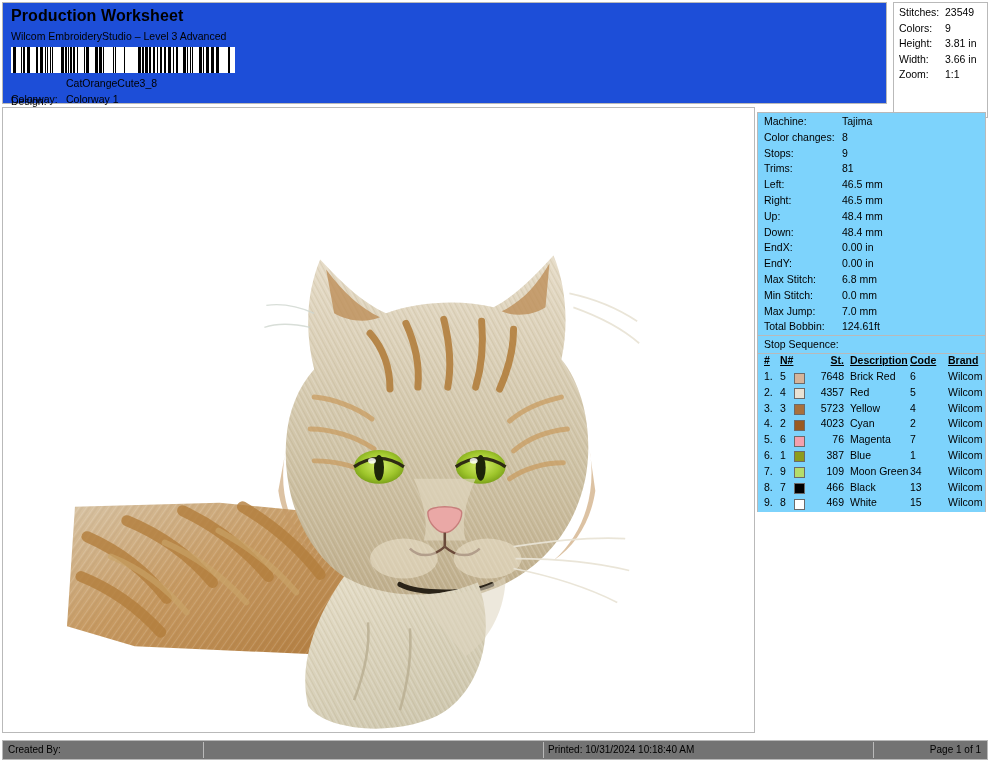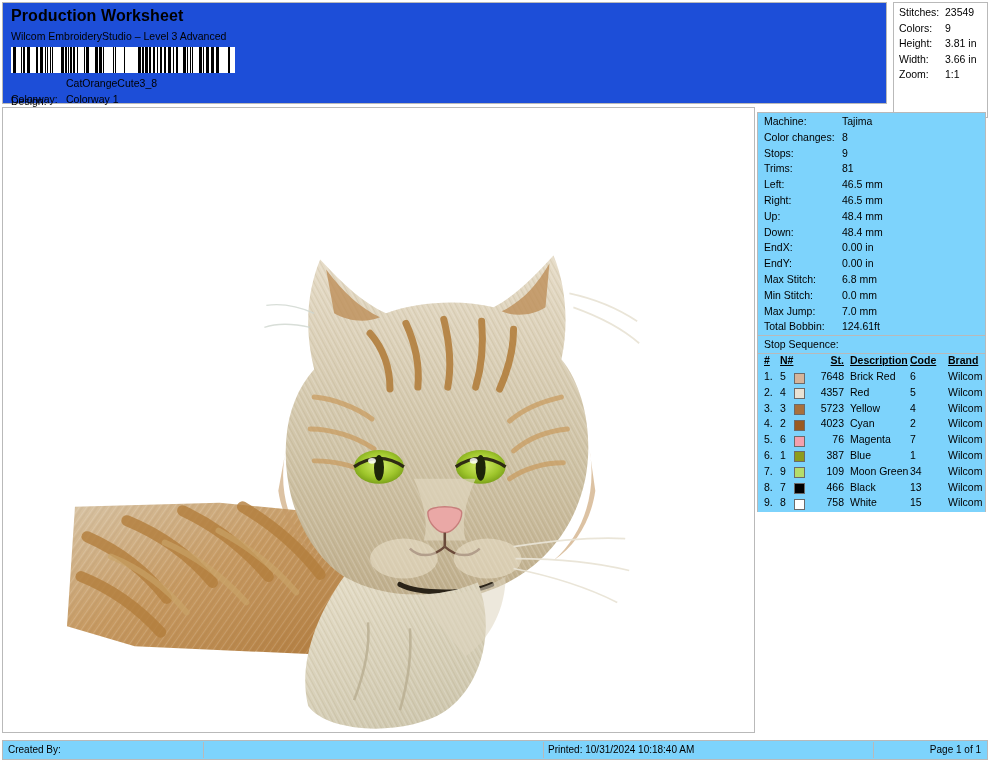--- a/index.html
+++ b/index.html
@@ -88,21 +88,21 @@
   .seq-head .c { text-decoration: underline; font-weight: bold; }
   .seq-head .c-num, .seq-head .c-nnum { font-weight: bold; }
   .swatch {
     position: absolute; left: 36px; top: 2.5px;
     width: 11px; height: 11px; border: 1px solid #6a6a6a;
   }
 
   
   .footer {
     position: absolute; left: 2px; top: 740px; width: 986px; height: 20px;
-    border: 1px solid #b9b9b9; background: #7dd3fc;
+    border: 1px solid #b9b9b9; background: #737373;
   }
   .f-cell {
     position: absolute; top: 0; height: 18px; font-size: 10px; color: #000;
     padding-left: 5px; line-height: 18px; white-space: nowrap;
   }
   .f-sep { position: absolute; top: 1px; width: 1px; height: 16px; background: #b9b9b9; }
   .f1 { left: 0;    width: 200px; }
   .f2 { left: 200px; width: 340px; text-align: left; }
   .f3 { left: 540px; width: 330px; }
   .f4 { left: 870px; width: 114px; text-align: right; padding-right: 6px; padding-left:0; }
@@ -486,21 +486,21 @@
             <span class="swatch" style="background: rgb(0, 0, 0);"></span>
             <span class="c c-st">466</span>
             <span class="c c-desc">Black</span>
             <span class="c c-code">13</span>
             <span class="c c-brand">Wilcom</span>
           </div>
           <div class="seq-row">
             <span class="c c-num">9.</span>
             <span class="c c-nnum">8</span>
             <span class="swatch" style="background: rgb(255, 255, 255);"></span>
-            <span class="c c-st">758</span>
+            <span class="c c-st">469</span>
             <span class="c c-desc">White</span>
             <span class="c c-code">15</span>
             <span class="c c-brand">Wilcom</span>
           </div>
         </div>
     </div>
   </div>
 
   <div class="footer">
     <div class="f-cell f1">Created By:</div>

